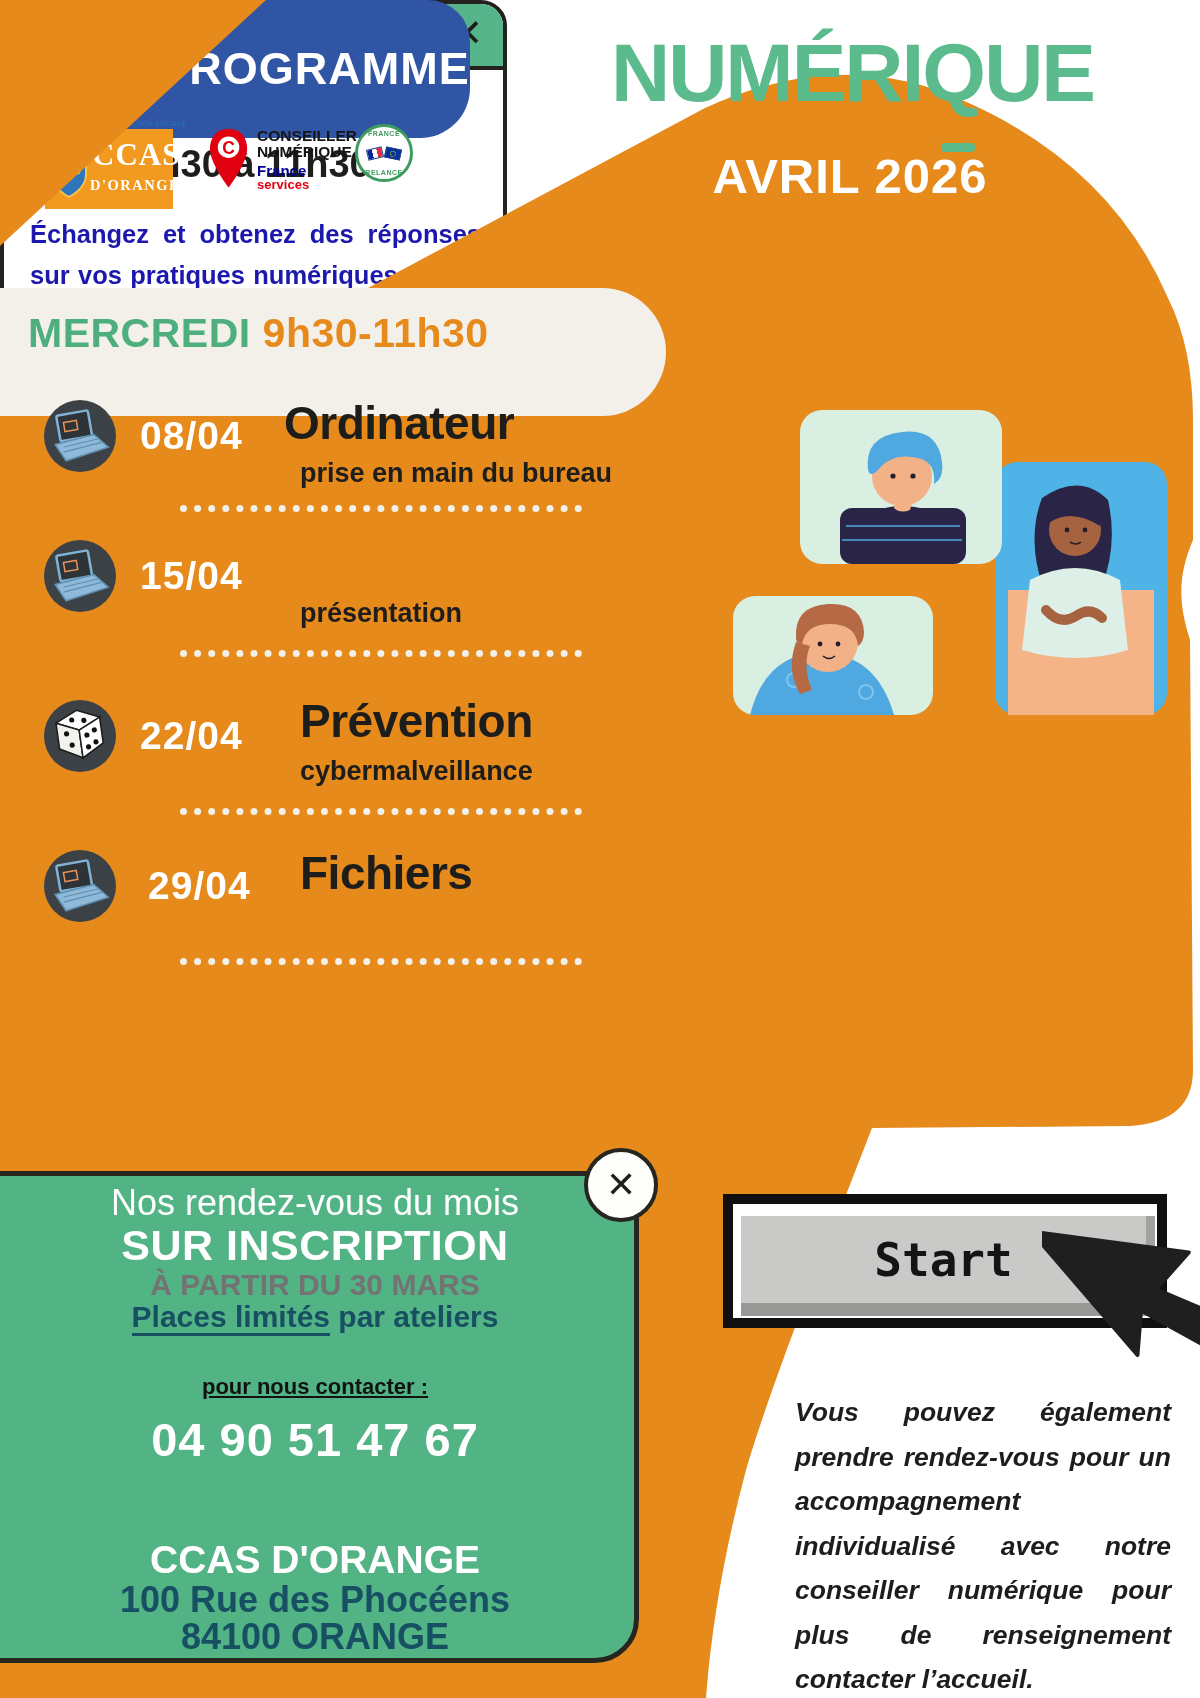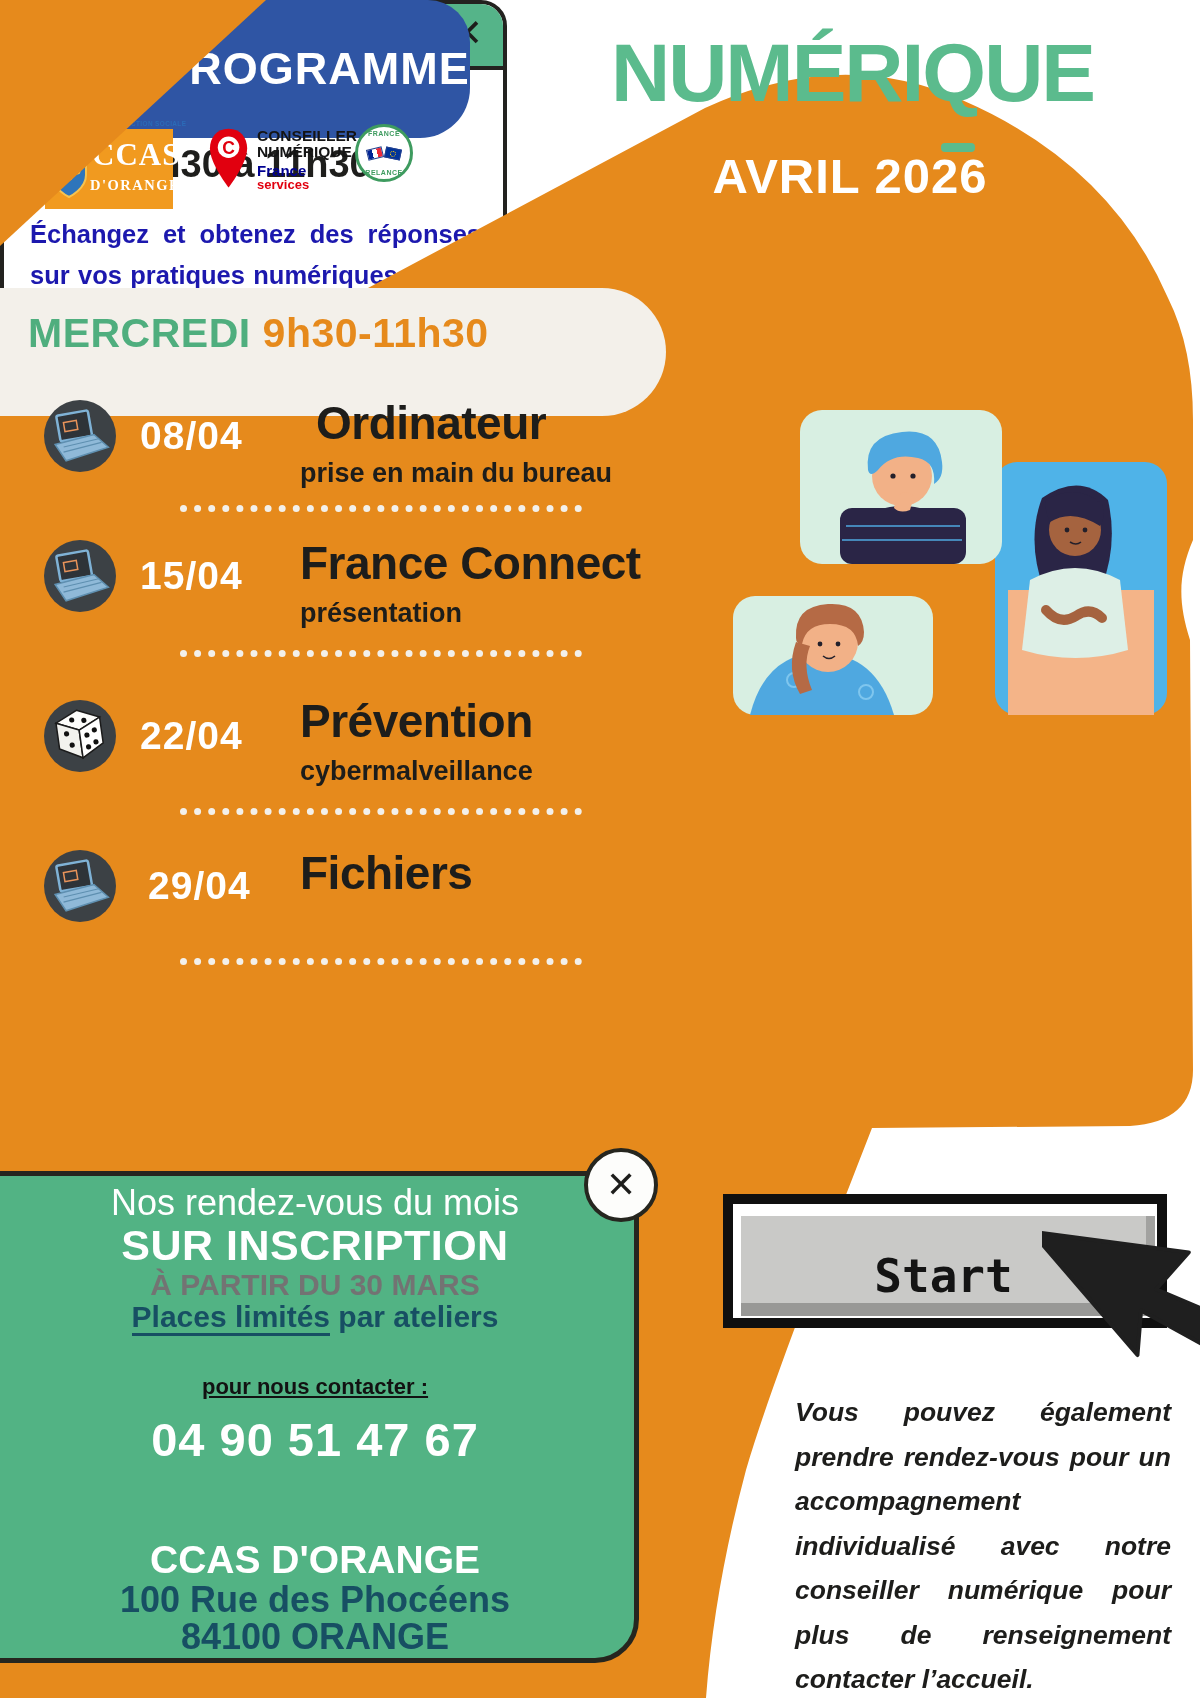--- a/index.html
+++ b/index.html
@@ -95,21 +95,21 @@
   .pl-ville{top:1616px;color:#174F63;font-size:36px;font-weight:600;}
   .panel-close{left:584px;top:1148px;width:74px;height:74px;background:#FDFDFB;z-index:6;
      border:4px solid #26261F;border-radius:50%;box-sizing:border-box;
      display:flex;align-items:center;justify-content:center;font-size:36px;color:#1D1D1B;}
 
   
   .start{left:723px;top:1194px;width:444px;height:134px;z-index:4;
      border:10px solid #0F0F0F;background:#fff;box-sizing:border-box;}
   .start-face{position:absolute;left:8px;top:12px;right:2px;bottom:2px;background:#C9C9C7;
      border-right:9px solid #A2A2A0;border-bottom:13px solid #989896;box-sizing:border-box;
-     display:flex;align-items:flex-end;justify-content:center;}
+     display:flex;align-items:center;justify-content:center;}
   .start-face span{font-family:"DejaVu Sans Mono",monospace;font-size:46px;font-weight:700;color:#141414;}
   .cursor{left:1042px;top:1202px;z-index:6;}
 
   
   .note{left:795px;top:1390px;width:376px;z-index:2;color:#1D1D1B;
      font-size:26.5px;font-weight:700;font-style:italic;line-height:1.68;
      text-align:justify;}
 </style>
 </head>
 <body>
@@ -182,36 +182,35 @@
     <circle cx="36" cy="36" r="36" fill="#3C4145"></circle>
     <g transform="rotate(-10 36 36)">
       <rect x="16" y="12" width="32" height="26" rx="2" fill="#2E3338" stroke="#7FB2D6" stroke-width="2.5"></rect>
       <rect x="22" y="20" width="13" height="9" fill="none" stroke="#E8935A" stroke-width="1.5"></rect>
       <polygon points="10,40 50,37 62,52 18,58" fill="#8FB9D8" stroke="#5E8FB0" stroke-width="1.5"></polygon>
       <line x1="18" y1="44" x2="54" y2="42" stroke="#5E8FB0" stroke-width="1.2"></line>
       <line x1="17" y1="49" x2="56" y2="46" stroke="#5E8FB0" stroke-width="1.2"></line>
     </g>
   </svg>
   <div class="abs ev-date" style="left:140px;top:414px">08/04</div>
-  <div class="abs ev-title" style="left:316px;top:396px">Ordinateur</div>
+  <div class="abs ev-title" style="left:284px;top:396px">Ordinateur</div>
   <div class="abs ev-sub" style="left:300px;top:458px">prise en main du bureau</div>
   <div class="abs sep" style="top:505px"></div>
 
   <svg class="abs ev-icon" style="left:44px;top:540px" viewBox="0 0 72 72">
     <circle cx="36" cy="36" r="36" fill="#3C4145"></circle>
     <g transform="rotate(-10 36 36)">
       <rect x="16" y="12" width="32" height="26" rx="2" fill="#2E3338" stroke="#7FB2D6" stroke-width="2.5"></rect>
       <rect x="22" y="20" width="13" height="9" fill="none" stroke="#E8935A" stroke-width="1.5"></rect>
       <polygon points="10,40 50,37 62,52 18,58" fill="#8FB9D8" stroke="#5E8FB0" stroke-width="1.5"></polygon>
       <line x1="18" y1="44" x2="54" y2="42" stroke="#5E8FB0" stroke-width="1.2"></line>
       <line x1="17" y1="49" x2="56" y2="46" stroke="#5E8FB0" stroke-width="1.2"></line>
     </g>
   </svg>
   <div class="abs ev-date" style="left:140px;top:554px">15/04</div>
-  <div class="abs ev-title" style="left:300px;top:536px">France Connect</div>
   <div class="abs ev-sub" style="left:300px;top:598px">présentation</div>
   <div class="abs sep" style="top:650px"></div>
 
   <svg class="abs ev-icon" style="left:44px;top:700px" viewBox="0 0 72 72">
     <circle cx="36" cy="36" r="36" fill="#3C4145"></circle>
     <g transform="rotate(-8 36 36)">
       <polygon points="36,10 58,20 36,30 14,20" fill="#FDFDFB" stroke="#1B1B1B" stroke-width="1.5"></polygon>
       <polygon points="14,20 36,30 36,58 14,46" fill="#F2F2EE" stroke="#1B1B1B" stroke-width="1.5"></polygon>
       <polygon points="58,20 36,30 36,58 58,46" fill="#FFFFFF" stroke="#1B1B1B" stroke-width="1.5"></polygon>
       <circle cx="30" cy="19" r="2.6" fill="#111"></circle>

